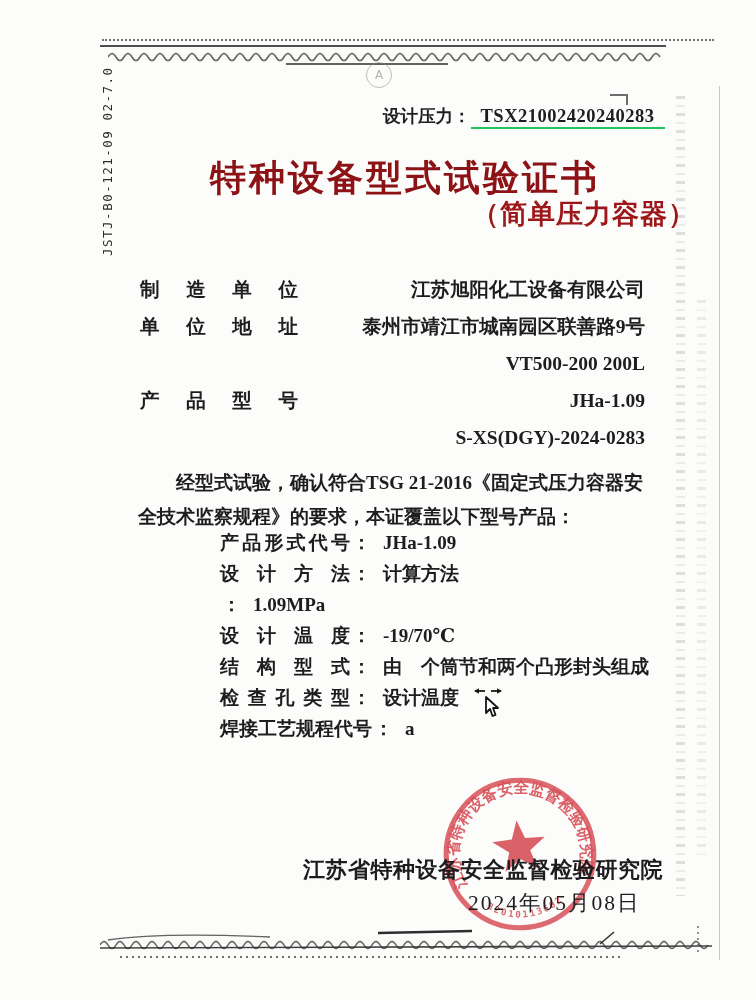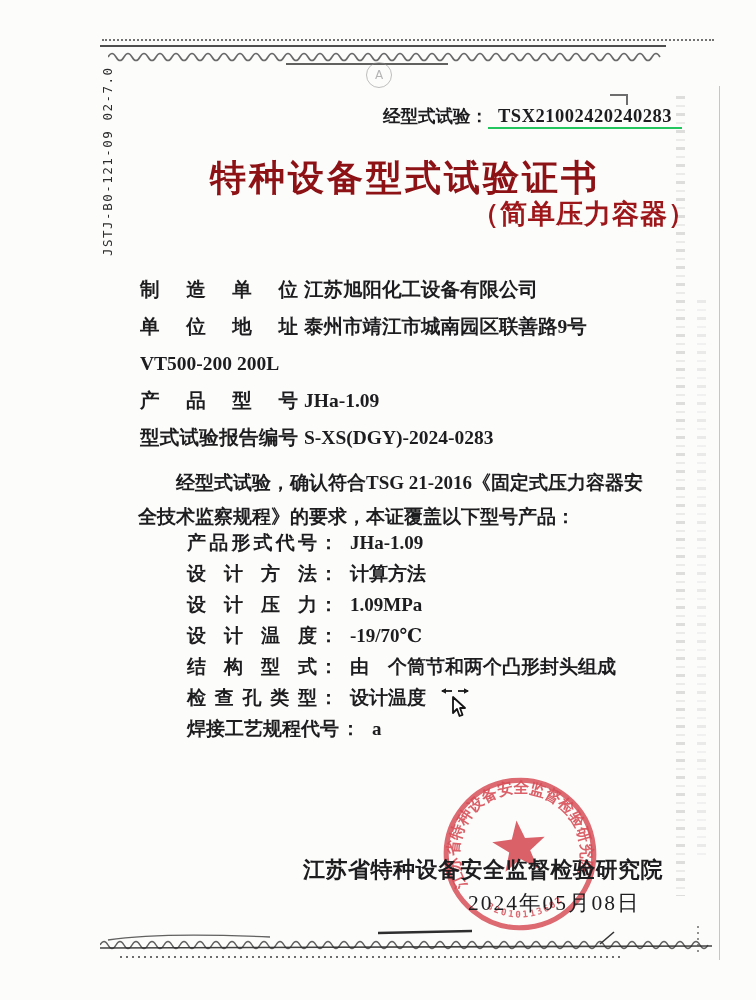--- a/index.html
+++ b/index.html
@@ -44,27 +44,27 @@
   .cert-number{font-size:18.5px;letter-spacing:.5px;border-bottom:2px solid #22c55e;padding:0 10px 1px 10px;}
   
   .title{position:absolute;left:0;top:142px;width:756px;padding-left:30px;box-sizing:border-box;
     margin:12px;text-align:center;font-size:36px;font-weight:700;letter-spacing:3px;color:var(--title-red);}
   .subtitle{position:absolute;left:0;top:196px;width:696px;padding-left:30px;box-sizing:border-box;
     margin:0;text-align:right;font-size:27px;font-weight:700;letter-spacing:1px;color:var(--subtitle-red);}
   
   .fields{position:absolute;left:140px;top:271px;width:505px;}
   .field-row{display:flex;align-items:center;height:37px;font-size:19.5px;font-weight:600;gap:6px;}
   .field-label{display:inline-block;width:158px;text-align:justify;text-align-last:justify;}
-  .field-value{flex:1;text-align:left;}
+  .field-value{flex:1;text-align:right;}
   
   .statement{position:absolute;left:138px;top:466px;width:514px;margin:0;
     font-size:19px;line-height:34px;font-weight:600;text-indent:2em;}
   
   .specs{position:absolute;left:187px;top:527px;}
-  .spec-row{display:flex;align-items:center;height:31px;font-size:19px;font-weight:600;white-space:nowrap;}
+  .spec-row{display:flex;align-items:center;height:31px;font-size:19px;font-weight:600;white-space:nowrap;margin-left:33px;}
   .spec-label{display:inline-block;min-width:130px;text-align:justify;text-align-last:justify;}
   .spec-colon{margin:0 12px 0 2px;}
   .cursor-art{margin-left:14px;position:relative;top:4px;}
   
   .stamp{position:absolute;left:436px;top:770px;transform:rotate(-6deg);opacity:.92;z-index:1;}
   
   .issuer{position:absolute;left:303px;top:855px;font-size:22px;font-weight:700;letter-spacing:.5px;z-index:3;}
   .date{position:absolute;left:468px;top:888px;font-size:21.5px;font-weight:400;letter-spacing:2px;z-index:3;}
 </style>
 </head>
@@ -81,21 +81,21 @@
   <div class="logo-circle">A</div>
   <div class="corner-mark-tr"></div>
 
   <div class="right-edge-line"></div>
   <div class="bleed-col bleed-a"></div>
   <div class="bleed-col bleed-b"></div>
 
   <div class="side-code">JSTJ-B0-121-09 02-7.0</div>
 
   <div class="cert-row">
-    <span class="cert-label">经型式试验：</span><span class="cert-number">TSX21002420240283</span>
+    <span class="cert-label">设计压力：</span><span class="cert-number">TSX21002420240283</span>
   </div>
 
   <h1 class="title">特种设备型式试验证书</h1>
   <h2 class="subtitle">（简单压力容器）</h2>
 
   <div class="fields">
     <div class="field-row">
       <span class="field-label">制造单位</span>
       <span class="field-value">江苏旭阳化工设备有限公司</span>
     </div>
@@ -104,40 +104,38 @@
       <span class="field-value">泰州市靖江市城南园区联善路9号</span>
     </div>
     <div class="field-row">
       <span class="field-value">VT500-200 200L</span>
     </div>
     <div class="field-row">
       <span class="field-label">产品型号</span>
       <span class="field-value">JHa-1.09</span>
     </div>
     <div class="field-row">
-      <span class="field-label">型式试验报告编号</span>
       <span class="field-value">S-XS(DGY)-2024-0283</span>
     </div>
   </div>
 
   <p class="statement">经型式试验，确认符合TSG 21-2016《固定式压力容器安全技术监察规程》的要求，本证覆盖以下型号产品：</p>
 
   <div class="specs">
     <div class="spec-row">
       <span class="spec-label">产品形式代号</span>
         <span class="spec-colon">：</span>
       <span class="spec-value">JHa-1.09</span>
     </div>
     <div class="spec-row">
       <span class="spec-label">设计方法</span>
         <span class="spec-colon">：</span>
       <span class="spec-value">计算方法</span>
     </div>
     <div class="spec-row">
-      <span class="spec-label">设计压力</span>
         <span class="spec-colon">：</span>
       <span class="spec-value">1.09MPa</span>
     </div>
     <div class="spec-row">
       <span class="spec-label">设计温度</span>
         <span class="spec-colon">：</span>
       <span class="spec-value">-19/70℃</span>
     </div>
     <div class="spec-row">
       <span class="spec-label">结构型式</span>

